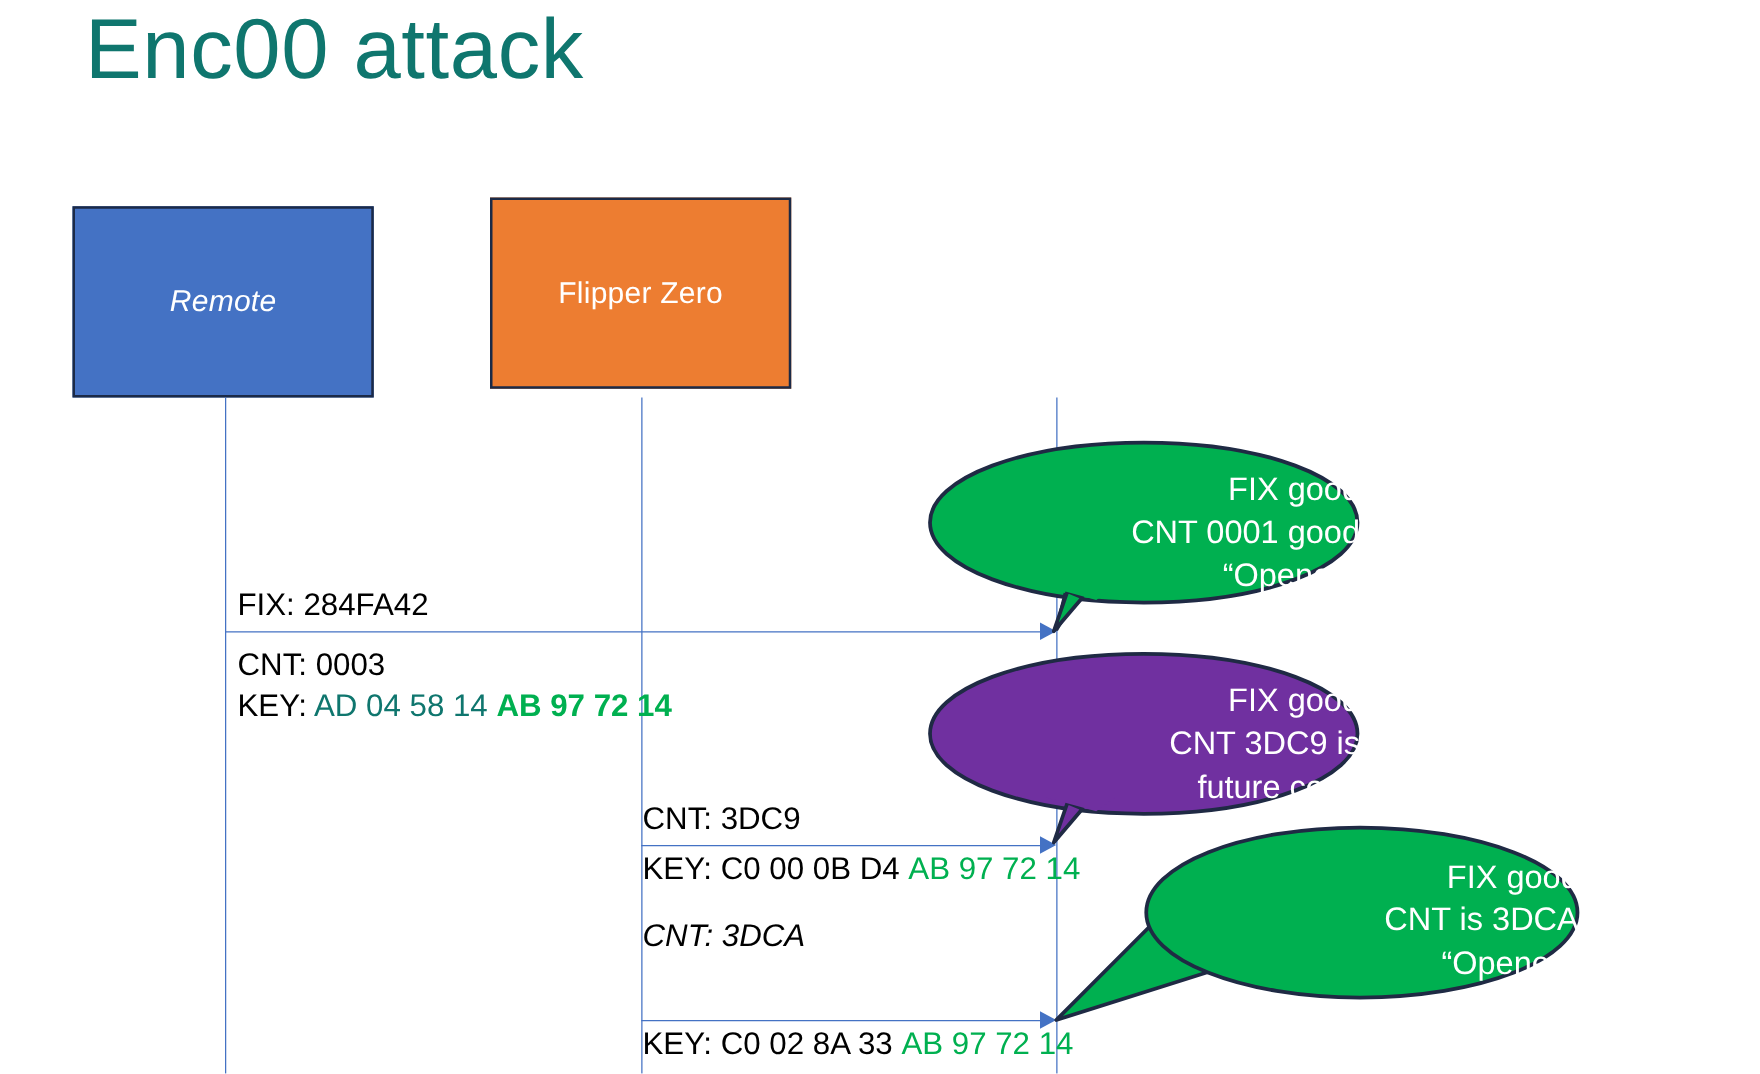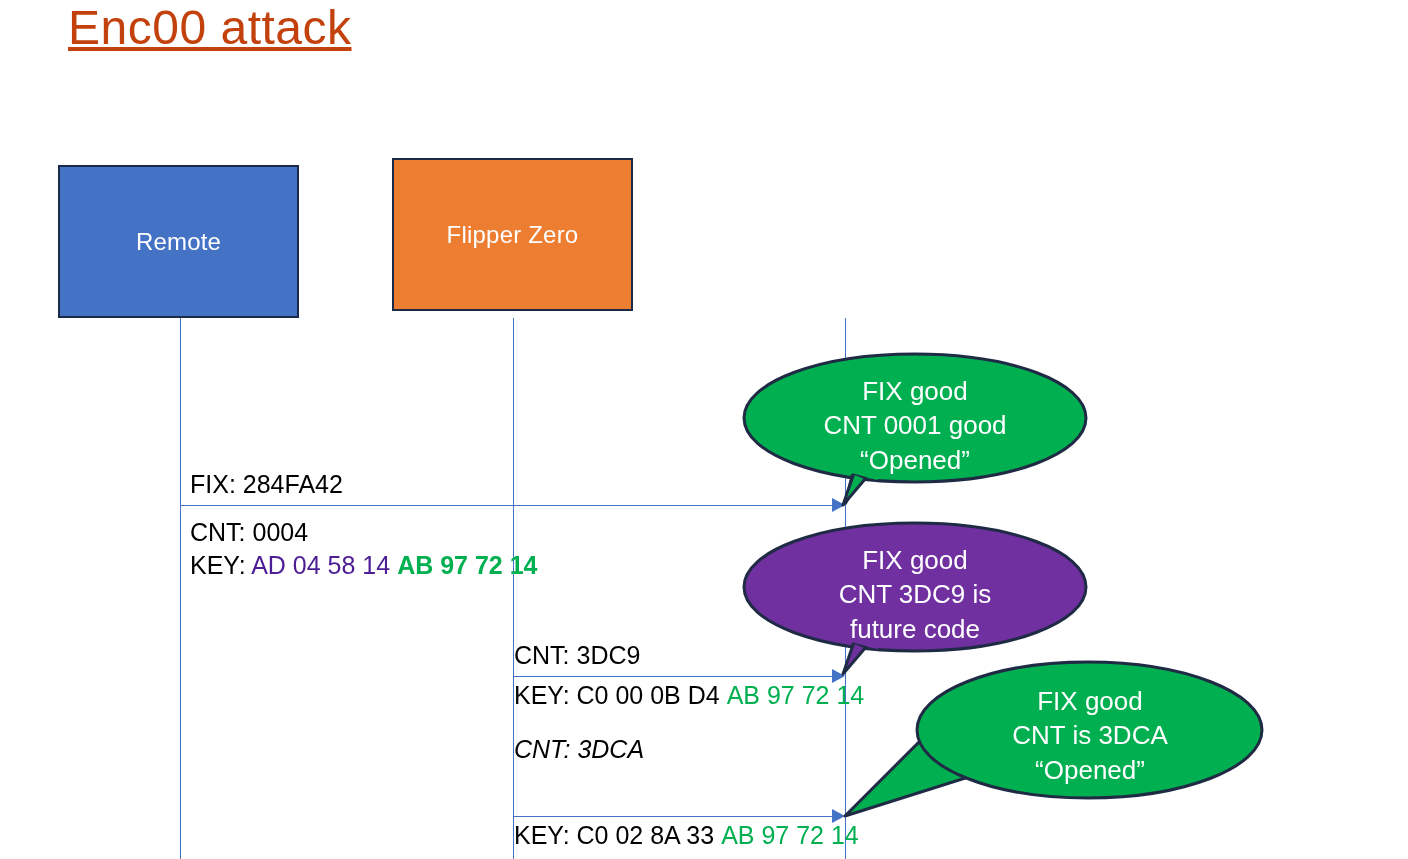--- a/index.html
+++ b/index.html
@@ -16,27 +16,26 @@
     height: 859px;
     background: #ffffff;
     overflow: hidden;
   }
 
   
   #title {
     position: absolute;
     left: 68px;
     top: 2px;
-    font-size: 48px;
+    font-size: 68px;
     font-weight: 300;
     letter-spacing: 0.5px;
-    color: #c2410c;
+    color: #0f766e;
     line-height: 1.1;
     white-space: nowrap;
-    text-decoration: underline;
   }
 
   
   .actor-box {
     position: absolute;
     box-sizing: border-box;
     border: 2px solid #1b2a47;
     display: flex;
     align-items: center;
     justify-content: center;
@@ -69,73 +68,73 @@
   }
 
   
   .msg-text {
     position: absolute;
     font-size: 25px;
     color: #000000;
     white-space: nowrap;
     line-height: 1.15;
   }
-  .key-red  { color: #4c1d95; }
+  .key-red  { color: #0f766e; }
   .key-green{ color: #00b050; }
   .bold     { font-weight: bold; }
 
   
   .bubble {
     position: absolute;
   }
   .bubble svg {
     position: absolute;
     left: 0;
     top: 0;
     overflow: visible;
   }
   .bubble-text {
     position: absolute;
     left: 0;
     top: 0;
     width: 100%;
     color: #ffffff;
     font-size: 26px;
-    text-align: center;
+    text-align: right;
     line-height: 1.32;
     pointer-events: none;
   }
   .bubble-text span { display: block; }
 </style>
 </head>
 <body>
 
 <div id="slide">
 
   <div id="title">Enc00 attack</div>
 
-  <div class="actor-box" style="left:58px; top:165px; width:241px; height:153px; background:#4472C4;">
+  <div class="actor-box" style="left:58px; top:165px; width:241px; height:153px; background:#4472C4;font-style:italic;">
     <span>Remote</span>
   </div>
 
   <div class="actor-box" style="left:392px; top:158px; width:241px; height:153px; background:#ED7D31;">
     <span>Flipper Zero</span>
   </div>
 
 
   <div class="lifeline" style="left:180px; top:318px; height:541px;"></div>
   <div class="lifeline" style="left:513px; top:318px; height:541px;"></div>
   <div class="lifeline" style="left:845px; top:318px; height:541px;"></div>
 
   <div class="msg-line" style="left:180px; top:505px; width:660px;"></div>
   <div class="msg-arrowhead" style="left:832px; top:498px;"></div>
 
   <div class="msg-text" style="left:190px; top:470px;">FIX: 284FA42</div>
 
-  <div class="msg-text" style="left:190px; top:518px;">CNT: 0004</div>
+  <div class="msg-text" style="left:190px; top:518px;">CNT: 0003</div>
 
   <div class="msg-text" style="left:190px; top:551px;">
     <span>KEY: </span><span class="key-red">AD 04 58 14</span><span>&nbsp;</span><span class="key-green bold">AB 97 72 14</span>
   </div>
 
   <div class="msg-line" style="left:513px; top:676px; width:327px;"></div>
   <div class="msg-arrowhead" style="left:832px; top:669px;"></div>
 
   <div class="msg-text" style="left:514px; top:641px;">CNT: 3DC9</div>
 

